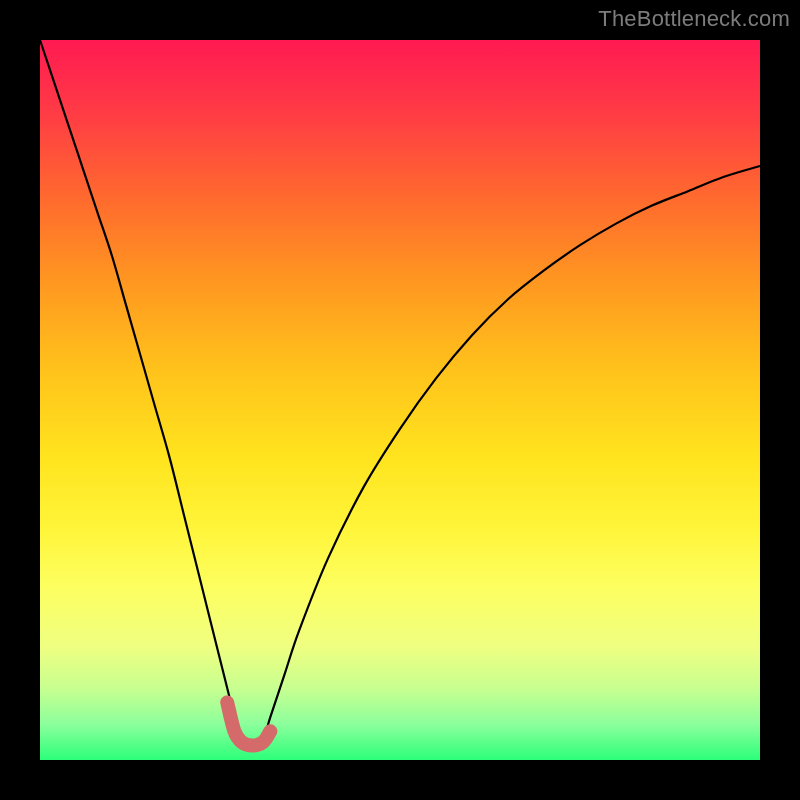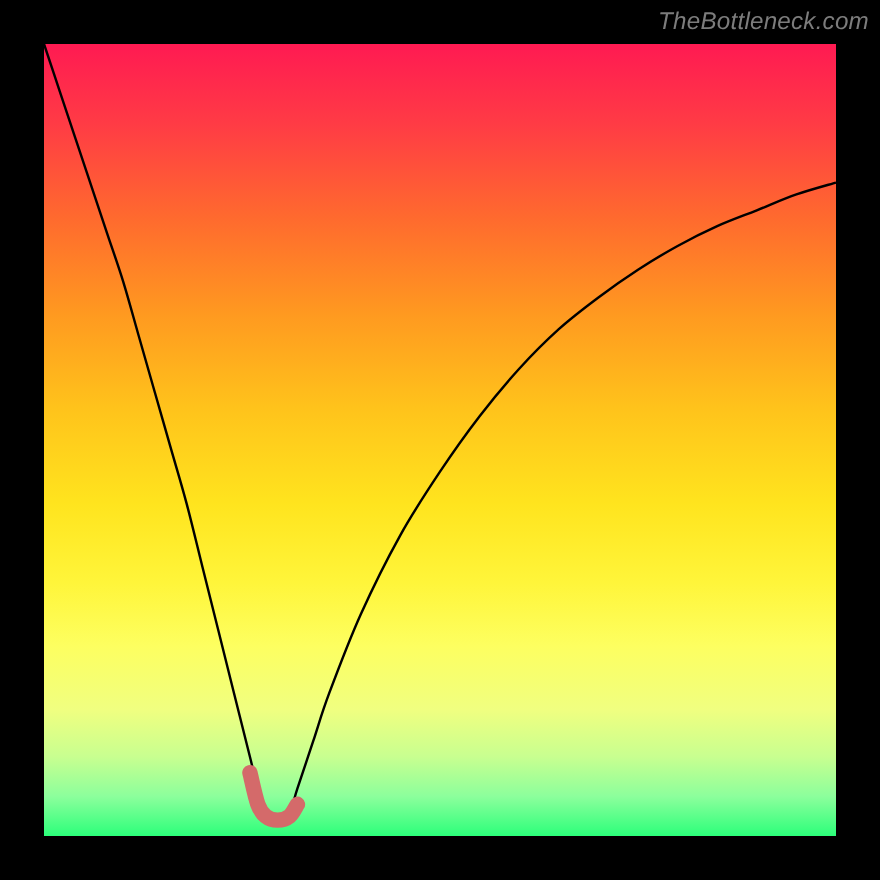--- a/index.html
+++ b/index.html
@@ -45,21 +45,20 @@
     overflow: visible;
   }
   .watermark {
     position: absolute;
     top: 6px;
     right: 10px;
     color: #7c7c7c;
     font-size: 22px;
     letter-spacing: 0.2px;
     user-select: none;
-    font-style: italic;
   }
 </style>
 </head>
 <body>
 
 <div class="frame">
   <div class="plot-area">
     <svg class="curve" viewBox="0 0 720 720" preserveAspectRatio="none">
       <path id="main-curve" fill="none" stroke="#000000" stroke-width="2.2" d="M 0.0 0.0 C 2.4 7.2, 9.6 28.8, 14.4 43.2 C 19.2 57.6, 24.0 72.0, 28.8 86.4 C 33.6 100.8, 38.4 115.2, 43.2 129.6 C 48.0 144.0, 52.8 158.4, 57.6 172.8 C 62.4 187.2, 67.2 200.4, 72.0 216.0 C 76.8 231.6, 81.6 249.6, 86.4 266.4 C 91.2 283.2, 96.0 300.0, 100.8 316.8 C 105.6 333.6, 110.4 350.4, 115.2 367.2 C 120.0 384.0, 124.8 399.6, 129.6 417.6 C 134.4 435.6, 139.2 456.0, 144.0 475.2 C 148.8 494.4, 153.6 513.6, 158.4 532.8 C 163.2 552.0, 168.0 571.2, 172.8 590.4 C 177.6 609.6, 183.6 633.6, 187.2 648.0 C 190.8 662.4, 192.0 668.4, 194.4 676.8 C 196.8 685.2, 198.6 693.6, 201.6 698.4 C 204.6 703.2, 208.8 705.6, 212.4 705.6 C 216.0 705.6, 220.2 703.2, 223.2 698.4 C 226.2 693.6, 226.8 687.6, 230.4 676.8 C 234.0 666.0, 240.0 648.0, 244.8 633.6 C 249.6 619.2, 252.0 609.6, 259.2 590.4 C 266.4 571.2, 277.2 542.4, 288.0 518.4 C 298.8 494.4, 312.0 468.0, 324.0 446.4 C 336.0 424.8, 348.0 406.8, 360.0 388.8 C 372.0 370.8, 384.0 354.0, 396.0 338.4 C 408.0 322.8, 420.0 308.4, 432.0 295.2 C 444.0 282.0, 456.0 270.0, 468.0 259.2 C 480.0 248.4, 492.0 239.4, 504.0 230.4 C 516.0 221.4, 528.0 213.0, 540.0 205.2 C 552.0 197.4, 564.0 190.2, 576.0 183.6 C 588.0 177.0, 600.0 171.0, 612.0 165.6 C 624.0 160.2, 636.0 156.0, 648.0 151.2 C 660.0 146.4, 672.0 141.0, 684.0 136.8 C 696.0 132.6, 714.0 127.8, 720.0 126.0"></path>
       <path id="highlight-u" fill="none" stroke="#d46a6a" stroke-width="14" stroke-linecap="round" stroke-linejoin="round" d="M 187.2 662.4 C 188.4 667.2, 192.0 684.6, 194.4 691.2 C 196.8 697.8, 198.6 699.6, 201.6 702.0 C 204.6 704.4, 208.8 705.6, 212.4 705.6 C 216.0 705.6, 220.2 704.4, 223.2 702.0 C 226.2 699.6, 229.2 693.0, 230.4 691.2"></path>

